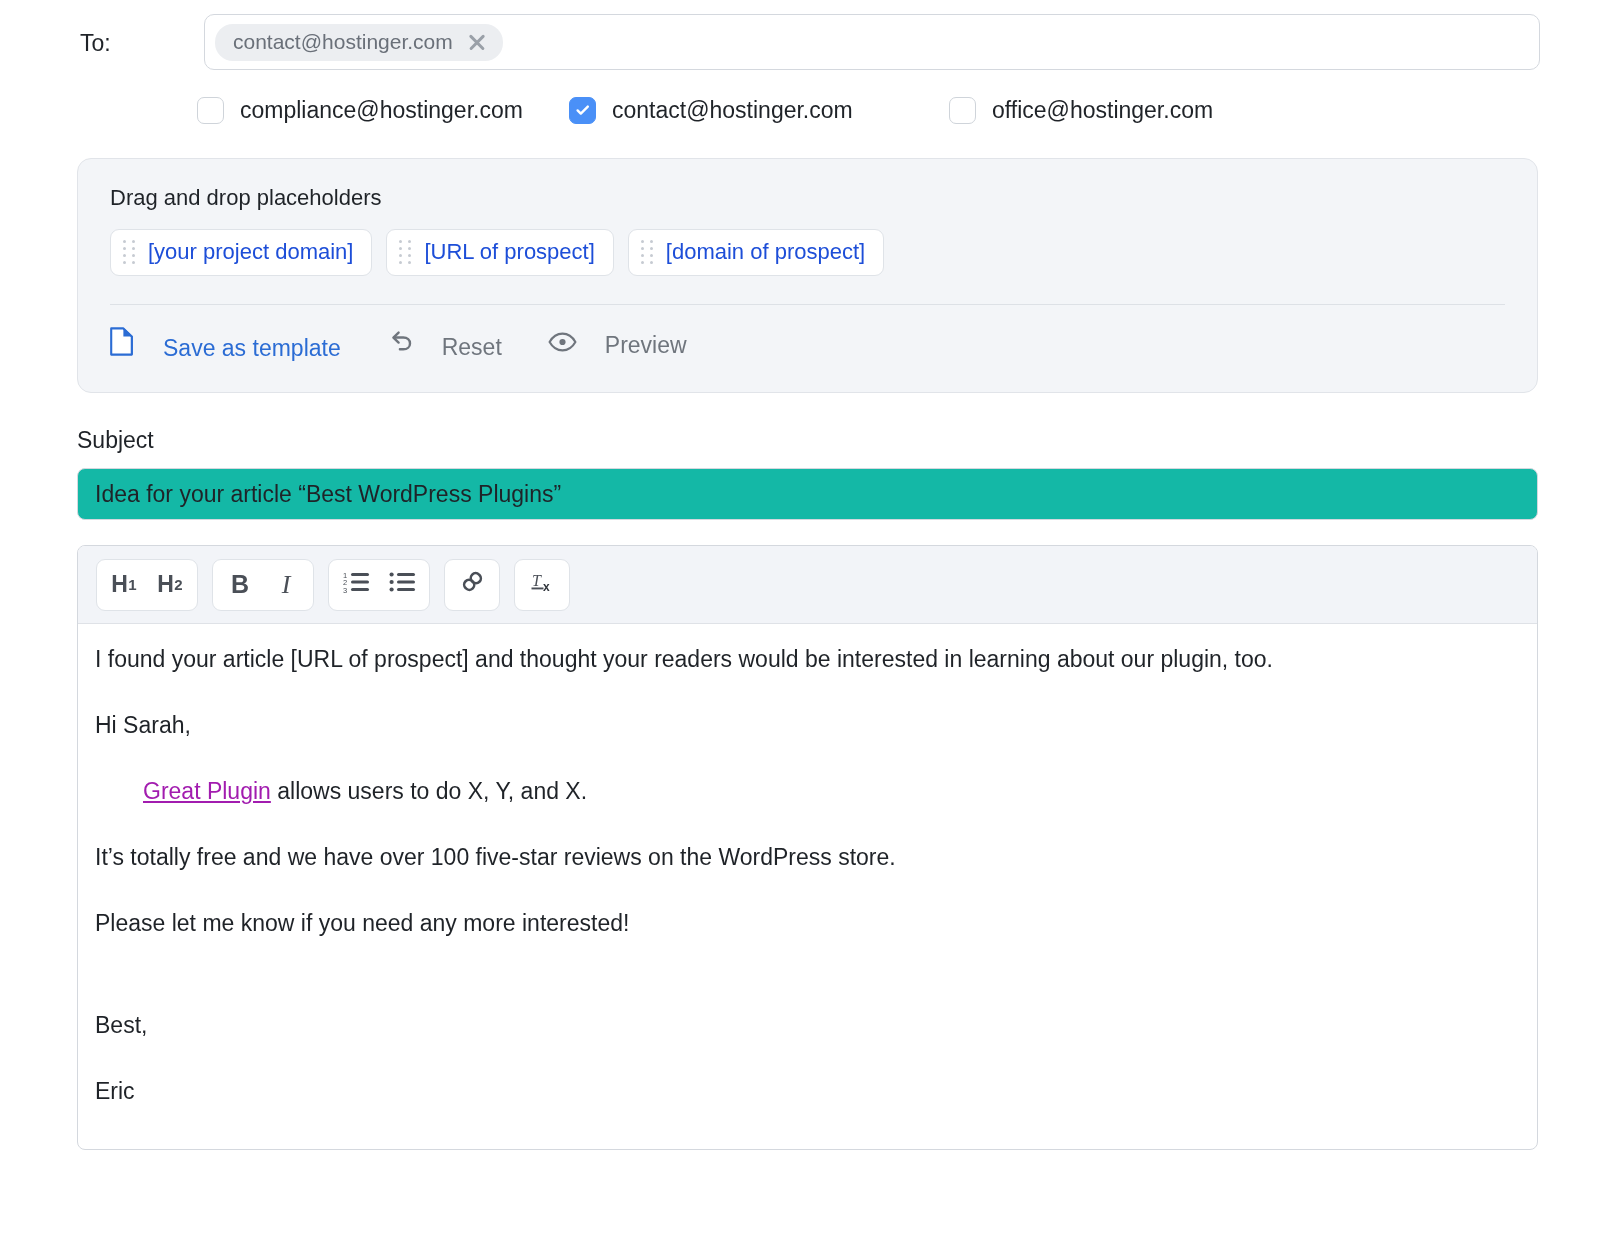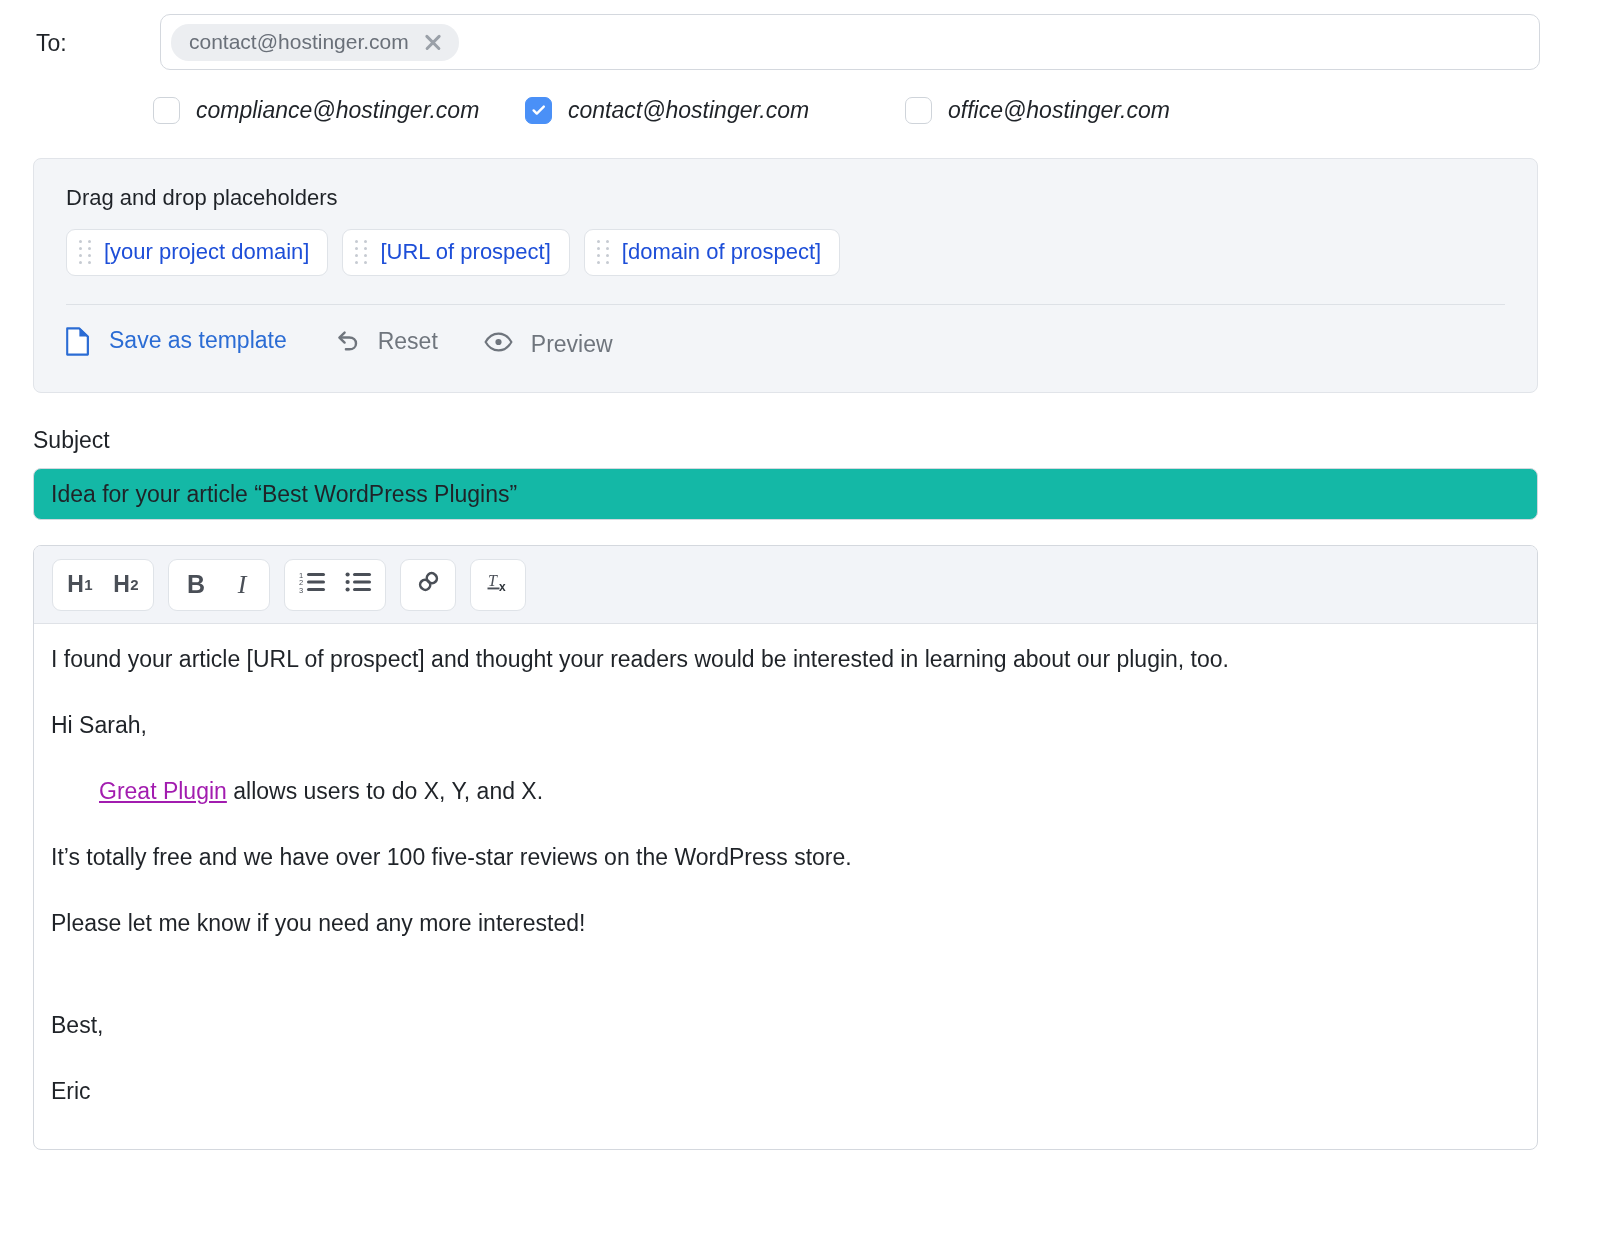--- a/index.html
+++ b/index.html
@@ -4,21 +4,21 @@
 <style>
   * { box-sizing: border-box; }
   html, body {
     margin: 0; padding: 0;
     width: 1600px; height: 1252px;
     background: #ffffff;
     font-family: "Liberation Sans", sans-serif;
     color: #1f2328;
     overflow: hidden;
   }
-  .page { position: relative; width: 1600px; height: 904px; background:#fff; }
+  .page { position: relative; width: 1600px; height: 904px; background:#fff;padding-left:44px; }
 
   
   .to-row { display:flex; align-items:flex-start; padding: 14px 0 0 0; }
   .to-label {
     width: 160px; padding-left: 36px; font-size: 23px; color:#1f2328;
     line-height: 58px; flex: 0 0 160px;
   }
   .to-field {
     flex: 1 1 auto; margin-right: 60px;
     border: 1px solid #d4d8de; border-radius: 10px;
@@ -34,51 +34,51 @@
     width:20px; height:20px; display:inline-block; position:relative; cursor:pointer;
   }
   .chip-x::before, .chip-x::after {
     content:""; position:absolute; left:0; top:9px; width:20px; height:2.6px;
     background:#9aa0a8; border-radius:2px;
   }
   .chip-x::before { transform: rotate(45deg); }
   .chip-x::after  { transform: rotate(-45deg); }
 
   
-  .cb-rows { padding: 12px 0 0 153px; font-style: italic; }
+  .cb-rows { padding: 12px 0 0 153px; }
   .cb-line { display:flex; align-items:center; height: 52px; }
   .cb-item { display:flex; align-items:center; gap: 16px; }
   .cb-box {
     width: 27px; height: 27px; border-radius: 7px;
     border: 1.6px solid #cfd4da; background:#fff; flex:0 0 27px;
     display:flex; align-items:center; justify-content:center;
   }
   .cb-box.checked { background:#4a90f7; border-color:#4a90f7; }
   .cb-box.checked svg { display:block; }
   .cb-box svg { display:none; }
   .cb-label { font-size: 23px; color:#1f2328; white-space:nowrap; }
 
   
   .ph-panel {
     margin: 22px 62px 0 33px;
-    background:#f3f5f8; border: 1px solid #e1e4e9; border-radius: 8px;
+    background:#f3f5f8; border: 1px solid #e1e4e9; border-radius: 14px;
     padding: 26px 32px 30px 32px;
   }
   .ph-title { font-size: 22px; color:#1f2328; margin-bottom: 18px; }
   .ph-chips { display:flex; gap: 14px; }
   .ph-chip {
     display:flex; align-items:center; gap: 12px;
     background:#fff; border:1px solid #dfe3e8; border-radius: 9px;
     padding: 9px 18px 10px 12px; font-size: 22px; color:#1d4ed8; cursor:grab;
   }
   .grip { display:grid; grid-template-columns: 4px 4px; gap: 4px 5px; }
   .grip i { width:3px; height:3px; background:#c6cbd2; border-radius:50%; display:block; }
   .ph-div { border-top:1px solid #dde1e6; margin: 28px 0 0 0; }
   .ph-actions { display:flex; align-items:center; gap: 46px; padding-top: 22px; }
-  .ph-act { display:flex; align-items:flex-start; gap: 18px; font-size: 23px; cursor:pointer; }
+  .ph-act { display:flex; align-items:flex-end; gap: 28px; font-size: 23px; cursor:pointer; }
   .ph-act.primary { color:#2b6cd4; }
   .ph-act.muted { color:#6f757d; }
 
   
   .subj-label { font-size:23px; margin: 34px 0 14px 33px; }
   .subj-input {
     margin: 0 62px 0 33px; border:1px solid #d4d8de; border-radius: 8px;
     height: 52px; display:flex; align-items:center; padding: 0 17px;
     font-size: 23px; color:#1f2328; background:#14b8a6;
   }

